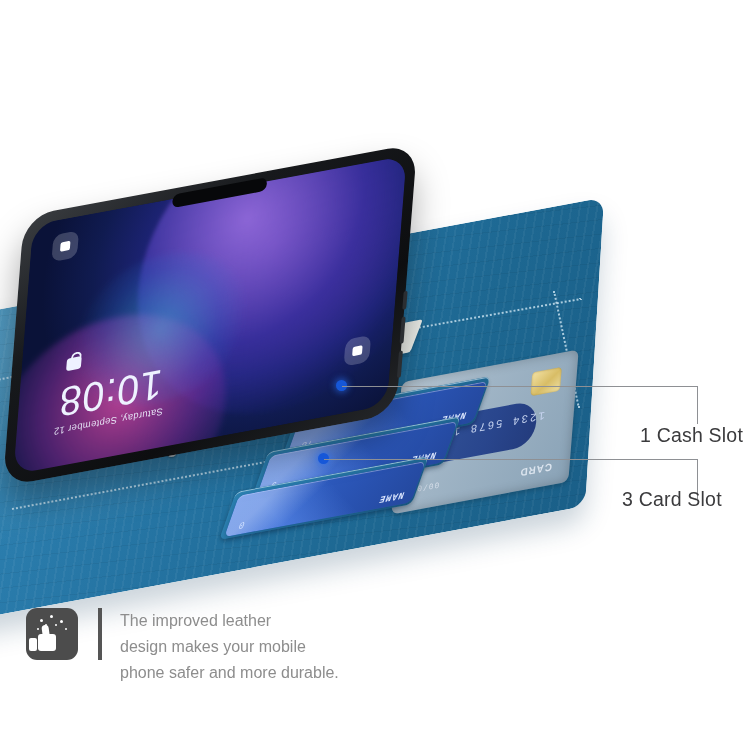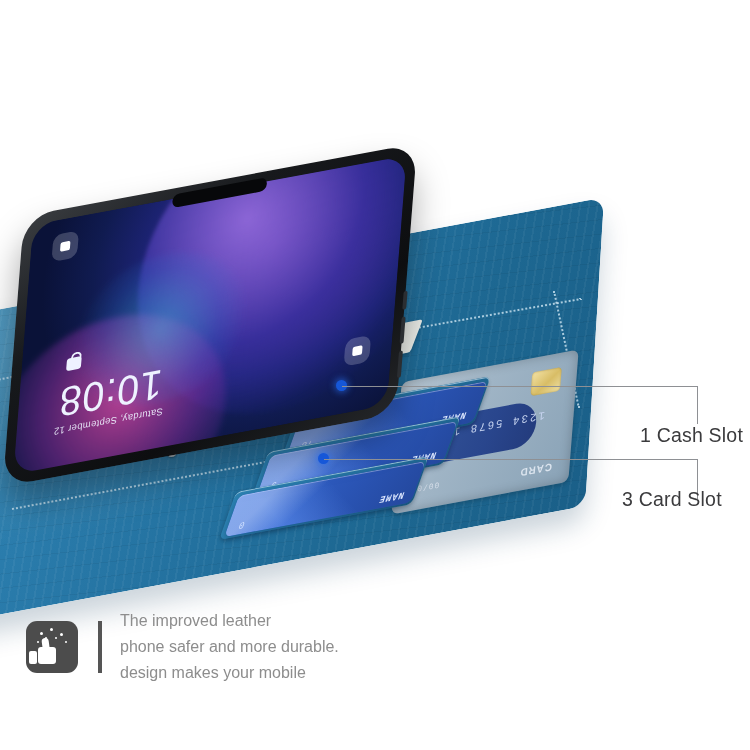--- a/index.html
+++ b/index.html
@@ -198,21 +198,21 @@
     background:#1657d8;box-shadow:0 0 6px 2px rgba(40,110,240,.55);
   }
   .lead-h{position:absolute;height:0;border-top:1.5px solid #8e9094;}
   .lead-v{position:absolute;width:0;border-left:1.5px solid #8e9094;}
   .co-label{
     position:absolute;font-size:19.5px;color:#3b3b3d;white-space:nowrap;
     font-family:"Liberation Sans",sans-serif;letter-spacing:.2px;
   }
 
   
-  .foot{position:absolute;left:26px;top:608px;display:flex;align-items:center;}
+  .foot{position:absolute;left:26px;top:608px;display:flex;}
   .foot-icon{
     width:52px;height:52px;border-radius:11px;background:#4c4c4c;position:relative;flex:0 0 auto;
   }
   .thumb{
     position:absolute;left:12px;bottom:9px;width:18px;height:17px;border-radius:3px 3px 3px 3px;
     background:#fff;
   }
   .thumb::before{
     content:"";position:absolute;left:-9px;bottom:0;width:8px;height:13px;border-radius:2px;background:#fff;
   }
@@ -326,18 +326,18 @@
       <div class="spark" style="left:24px;top:7px;width:3px;height:3px;"></div>
       <div class="spark" style="left:34px;top:12px;width:3px;height:3px;"></div>
       <div class="spark" style="left:11px;top:20px;width:2px;height:2px;"></div>
       <div class="spark" style="left:39px;top:20px;width:2px;height:2px;"></div>
       <div class="spark" style="left:29px;top:16px;width:2px;height:2px;"></div>
       <div class="spark" style="left:19px;top:16px;width:2px;height:2px;"></div>
     </div>
     <div class="foot-bar"></div>
     <div class="foot-text">
       <div>The improved leather</div>
+      <div>design makes your mobile</div>
       <div>phone safer and more durable.</div>
-      <div>design makes your mobile</div>
     </div>
   </div>
 
 </div>
 
 </body></html>

